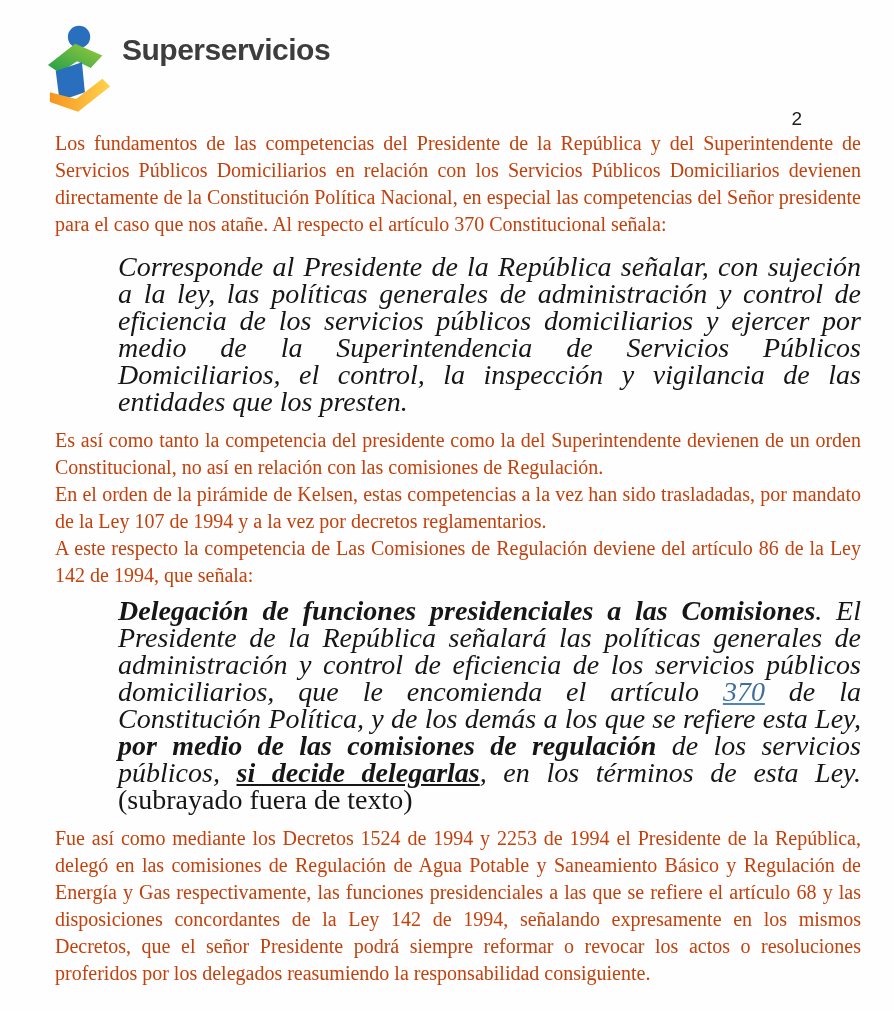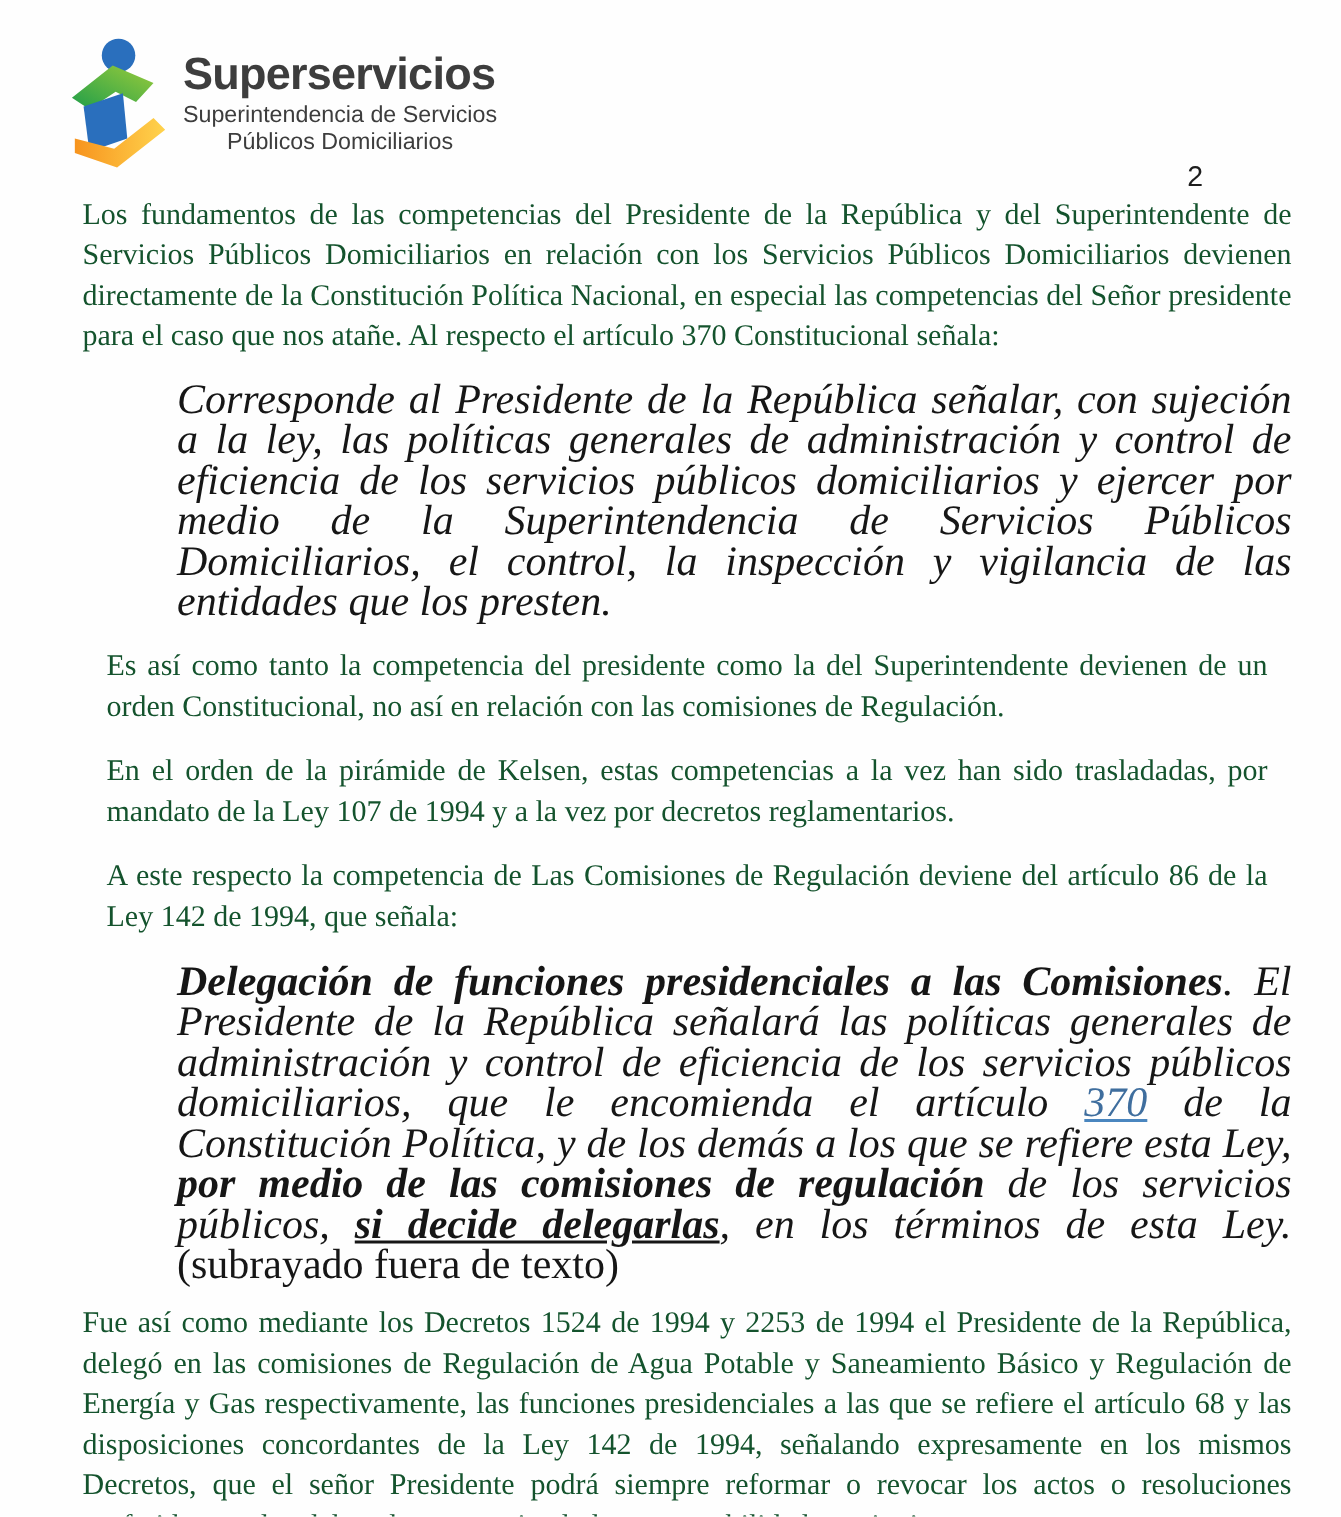--- a/index.html
+++ b/index.html
@@ -28,24 +28,24 @@
 
   
   .content { position: absolute; top: 130px; left: 55px; width: 806px; }
   .heading {
     font-size: 20px; font-weight: bold; letter-spacing: 0.3px;
     margin: 6px 0 32px 12px; color: #101010;
   }
   .heading .h-num { margin-right: 17px; }
   p.para {
     font-size: 20px; line-height: 27px; text-align: justify;
-    color: #14532d; margin: 0 0 15px 0;
+    color: #c2410c; margin: 0 0 15px 0;
   }
   .para-group { margin: 0 0 8px 0; }
-  .para-group p.para { margin: 16px; }
+  .para-group p.para { margin: 0; }
   blockquote.quote {
     font-size: 28px; line-height: 27px; text-align: justify; font-style: italic;
     color: #161616; margin: 0 0 12px 63px;
   }
   blockquote.q1 { margin-bottom: 12px; }
   blockquote.q2 { margin-bottom: 12px; font-style: normal; }
 
   
   .seg-italic { font-style: italic; }
   .seg-bold-italic { font-style: italic; font-weight: bold; }
@@ -70,24 +70,20 @@
           <stop offset="1" stop-color="#ffd34d"></stop>
         </linearGradient>
       </defs>
       <circle cx="34" cy="13" r="11.5" fill="#2a6fbd"></circle>
       <polygon points="2,42 30,20 58,32 46,45 32,38 14,50" fill="url(#gradGreen)"></polygon>
       <polygon points="10,48 37,39 40,70 14,79" fill="#2a6fbd"></polygon>
       <polygon points="4,70 31,77 58,56 66,64 33,90 4,80" fill="url(#gradYellow)"></polygon>
     </svg>
     <div class="logo-text">
       <div class="brand">Superservicios</div>
-      <div class="subtitle">
-        <div>Superintendencia de Servicios</div>
-        <div>Públicos Domiciliarios</div>
-      </div>
     </div>
   </div>
 
   <div class="page-number">2</div>
 
   <div class="content">
 
     <p class="para">Los fundamentos de las competencias del Presidente de la República y del Superintendente de Servicios Públicos Domiciliarios en relación con los Servicios Públicos Domiciliarios devienen directamente de la Constitución Política Nacional, en especial las competencias del Señor presidente para el caso que nos atañe.  Al respecto el artículo 370 Constitucional señala:</p>
 
     <blockquote class="quote q1">Corresponde al Presidente de la República señalar, con sujeción a la ley, las políticas generales de administración y control de eficiencia de los servicios públicos domiciliarios y ejercer por medio de la Superintendencia de Servicios Públicos Domiciliarios, el control, la inspección y vigilancia de las entidades que los presten.</blockquote>

